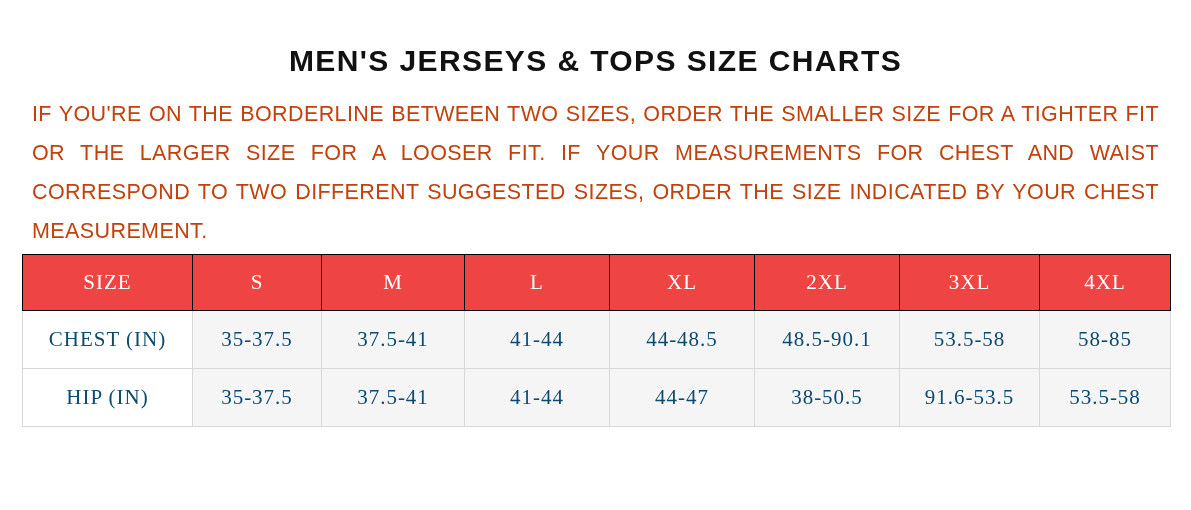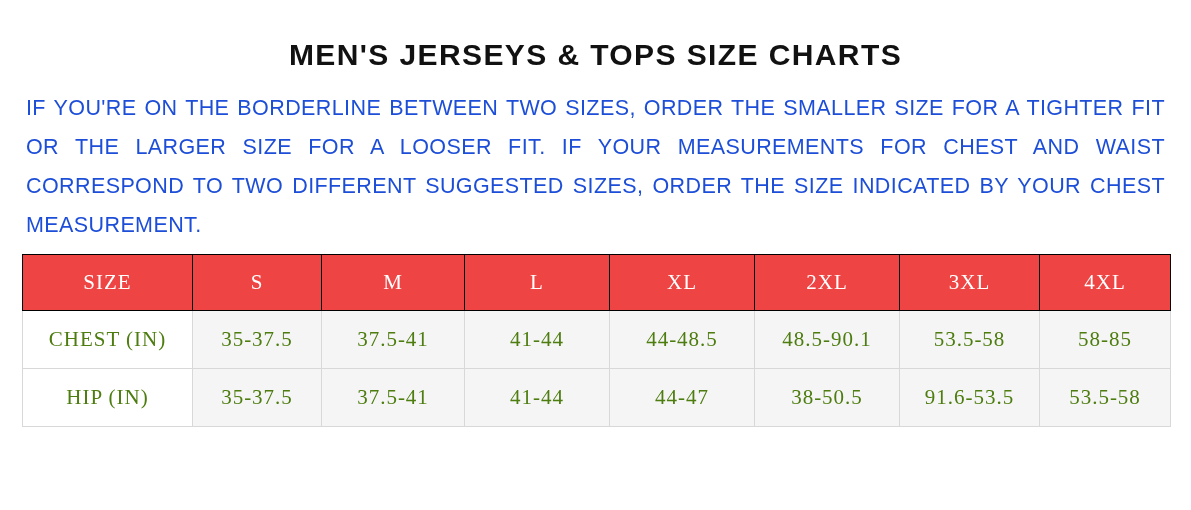--- a/index.html
+++ b/index.html
@@ -11,42 +11,42 @@
     width: 1191px;
     height: 510px;
     font-family: "Liberation Sans", sans-serif;
     color: #1a1a1a;
     overflow: hidden;
   }
   .page {
     width: 1191px;
     height: 510px;
     box-sizing: border-box;
-    padding: 4px;
+    padding: 10px;
     position: relative;
     border-radius: 22px;
   }
   .title {
     text-align: center;
     font-family: "Liberation Sans", sans-serif;
     font-weight: bold;
     font-size: 30px;
     letter-spacing: 1.4px;
     color: #111111;
     margin: 0;
     padding-top: 33px;
     line-height: 36px;
   }
   .intro {
     margin: 0;
     padding: 16px 22px 0 22px;
     font-family: "Liberation Sans", sans-serif;
     font-size: 21.5px;
     line-height: 39px;
-    color: #1d4ed8;
+    color: #c2410c;
     letter-spacing: 0.4px;
     text-align: justify;
     text-justify: inter-word;
   }
   .table-wrap {
     position: absolute;
     left: 22px;
     top: 254px;
     width: 1148px;
   }
@@ -69,21 +69,21 @@
   }
   table.size-chart thead th {
     background: #ef4444;
     color: #ffffff;
     border: 1px solid #000000;
     font-weight: normal;
     height: 56px;
   }
   table.size-chart tbody td {
     background: #f5f5f5;
-    color: #4d7c0f;
+    color: #0c4a6e;
   }
   table.size-chart tbody td.row-label {
     background: #ffffff;
   }
   col.c0 { width: 170px; }
   col.c1 { width: 129px; }
   col.c2 { width: 143px; }
   col.c3 { width: 145px; }
   col.c4 { width: 145px; }
   col.c5 { width: 145px; }

